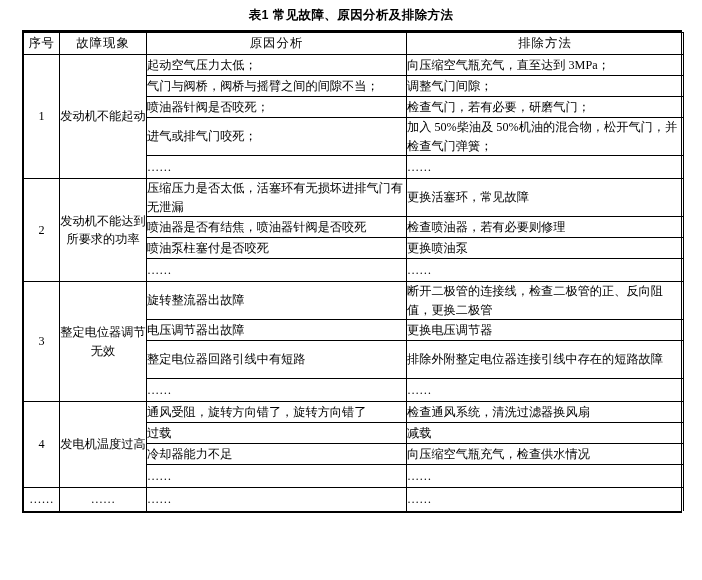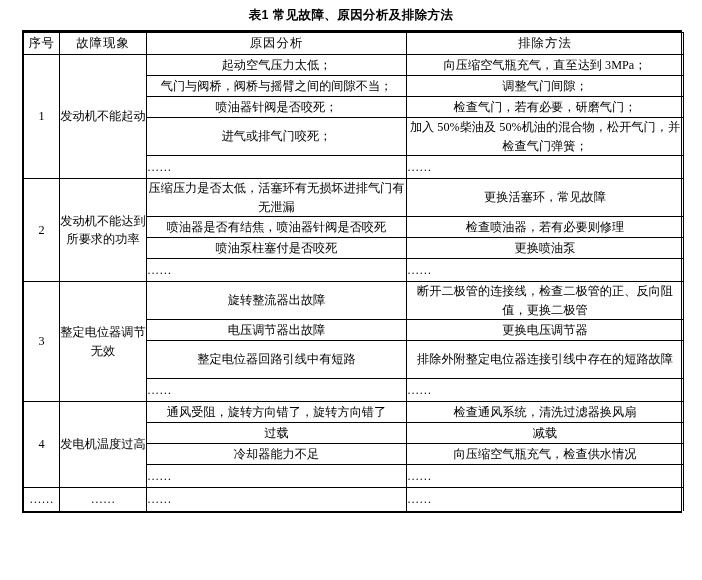--- a/index.html
+++ b/index.html
@@ -67,21 +67,21 @@
   }
   thead tr th.h-no { letter-spacing: 0.5px; }
 
   td.num-cell, td.symptom-cell {
     text-align: center;
     line-height: 1.5;
   }
   td.symptom-cell { padding: 0 4px; }
 
   td.cause-cell, td.remedy-cell {
-    text-align: center;
+    text-align: left;
     padding: 1px 5px 1px 7px;
     line-height: 1.5;
   }
 
   tr.group-start > td { border-top: 1.6px solid #000; }
   tr.table-last > td { border-bottom: none; }
 
   .ellipsis-cell {
     color: #111;
     letter-spacing: 0px;

